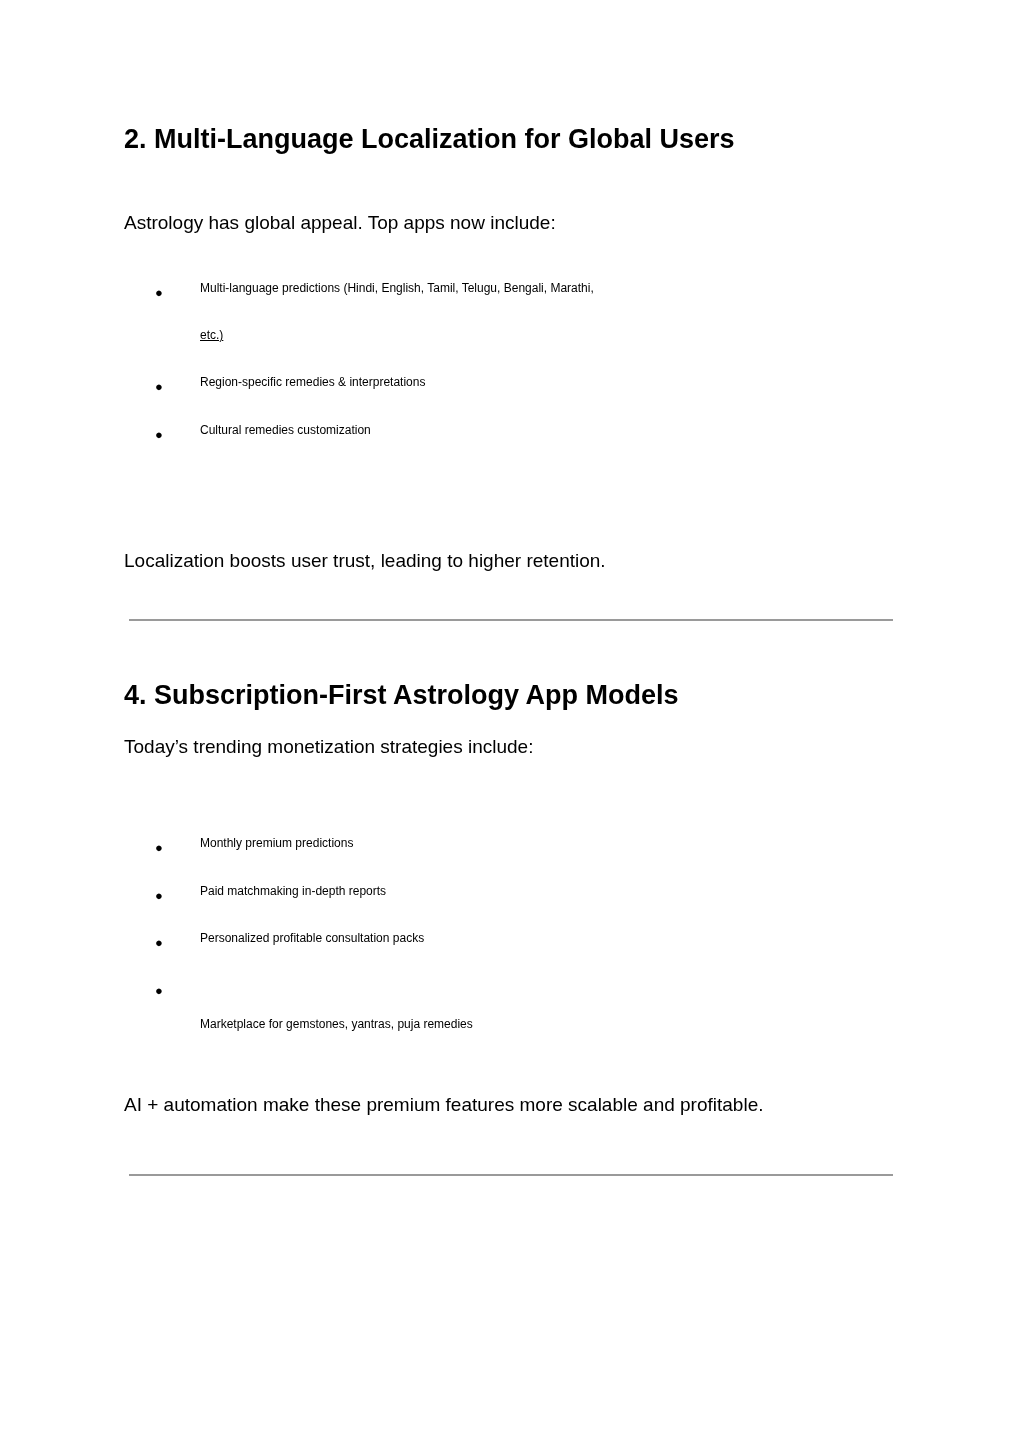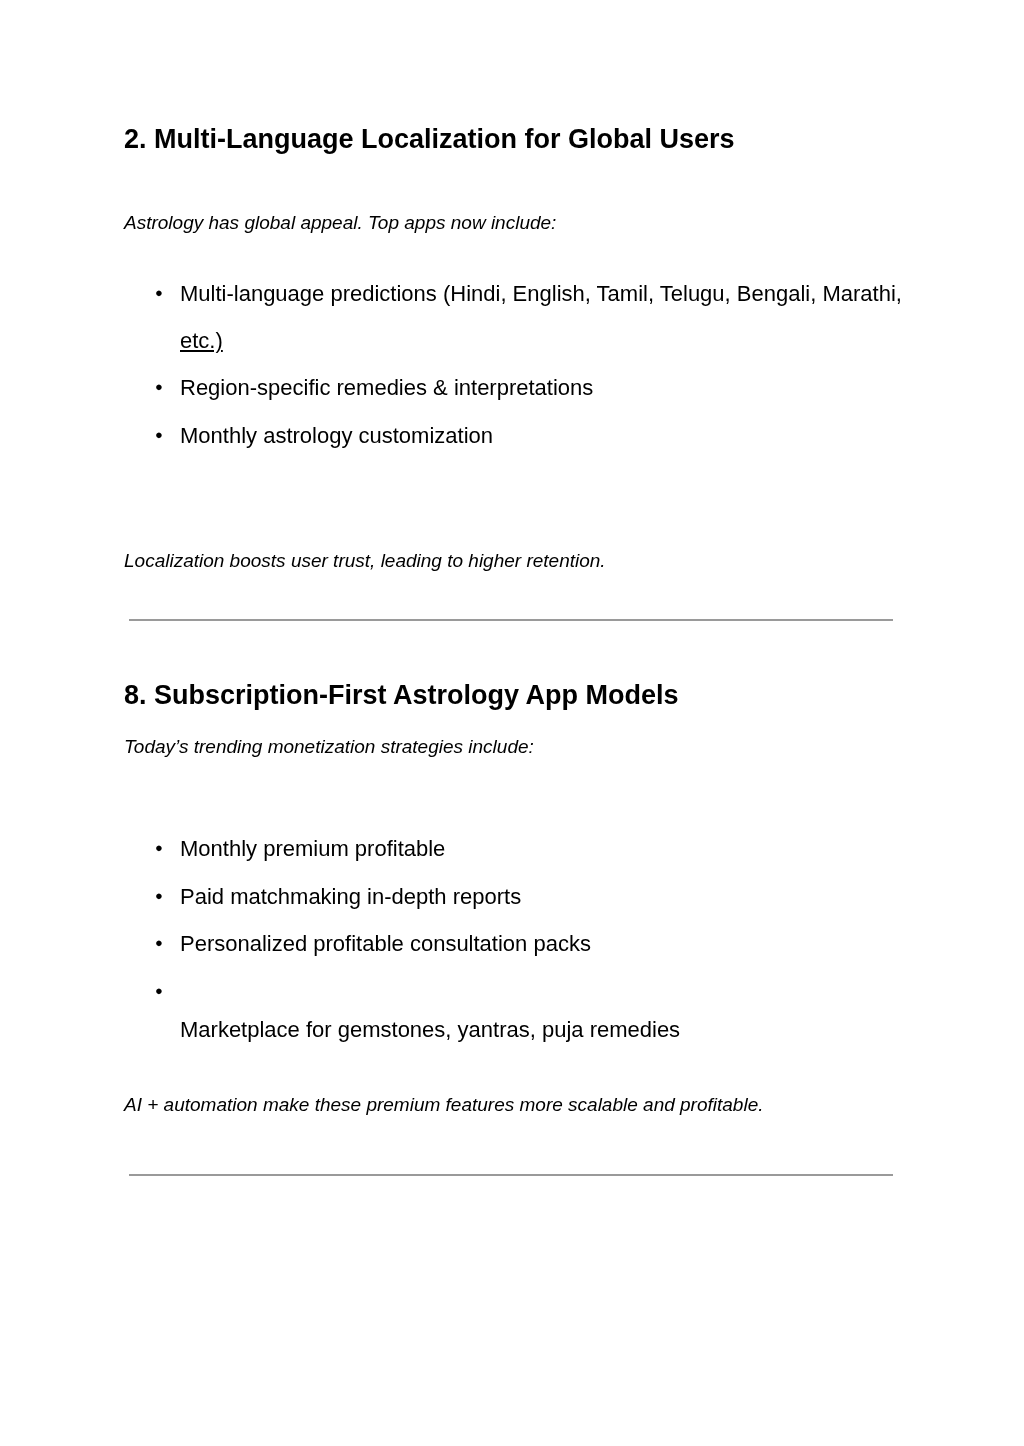--- a/index.html
+++ b/index.html
@@ -1,46 +1,46 @@
 <!DOCTYPE html>
 <html><head>
 <meta charset="utf-8">
 <style>
   html, body { margin: 0; padding: 0; background: #ffffff; }
   body { width: 1024px; height: 1446px; position: relative; overflow: hidden;
          font-family: "Liberation Sans", sans-serif; color: #000; }
   .abs { position: absolute; white-space: nowrap; }
   .h2 { font-size: 27px; font-weight: bold; left: 124px; }
-  .p { font-size: 19px; left: 124px; font-style: italic; }
-  .li { font-size: 22px; left: 180px; }
+  .p { font-size: 19px; left: 124px; }
+  .li { font-size: 12px; left: 200px; }
   .bullet { font-size: 13px; left: 155px; }
   .hr { position: absolute; left: 129px; width: 764px; height: 0; border-top: 2px solid #9a9a9a; }
 </style>
 </head>
 <body>
 
 <div class="abs h2" style="top:124px;">2. Multi-Language Localization for Global Users</div>
 <div class="abs p" style="top:212px;">Astrology has global appeal. Top apps now include:</div>
 
 <div class="abs bullet" style="top:285px;">●</div>
 <div class="abs li" style="top:281px;">Multi-language predictions (Hindi, English, Tamil, Telugu, Bengali, Marathi,</div>
 <div class="abs li" style="top:328px;text-decoration:underline;">etc.)</div>
 <div class="abs bullet" style="top:379px;">●</div>
 <div class="abs li" style="top:375px;">Region-specific remedies &amp; interpretations</div>
 <div class="abs bullet" style="top:427px;">●</div>
-<div class="abs li" style="top:423px;">Monthly astrology customization</div>
+<div class="abs li" style="top:423px;">Cultural remedies customization</div>
 
 <div class="abs p" style="top:550px;">Localization boosts user trust, leading to higher retention.</div>
 <div class="hr" style="top:619px;"></div>
 
-<div class="abs h2" style="top:680px;">8. Subscription-First Astrology App Models</div>
+<div class="abs h2" style="top:680px;">4. Subscription-First Astrology App Models</div>
 <div class="abs p" style="top:736px;">Today’s trending monetization strategies include:</div>
 
 <div class="abs bullet" style="top:840px;">●</div>
-<div class="abs li" style="top:836px;">Monthly premium profitable</div>
+<div class="abs li" style="top:836px;">Monthly premium predictions</div>
 <div class="abs bullet" style="top:888px;">●</div>
 <div class="abs li" style="top:884px;">Paid matchmaking in-depth reports</div>
 <div class="abs bullet" style="top:935px;">●</div>
 <div class="abs li" style="top:931px;">Personalized profitable consultation packs</div>
 <div class="abs bullet" style="top:983px;">●</div>
 <div class="abs li" style="top:979px;margin-top:38px;">Marketplace for gemstones, yantras, puja remedies</div>
 
 <div class="abs p" style="top:1094px;">AI + automation make these premium features more scalable and profitable.</div>
 <div class="hr" style="top:1174px;"></div>
 

